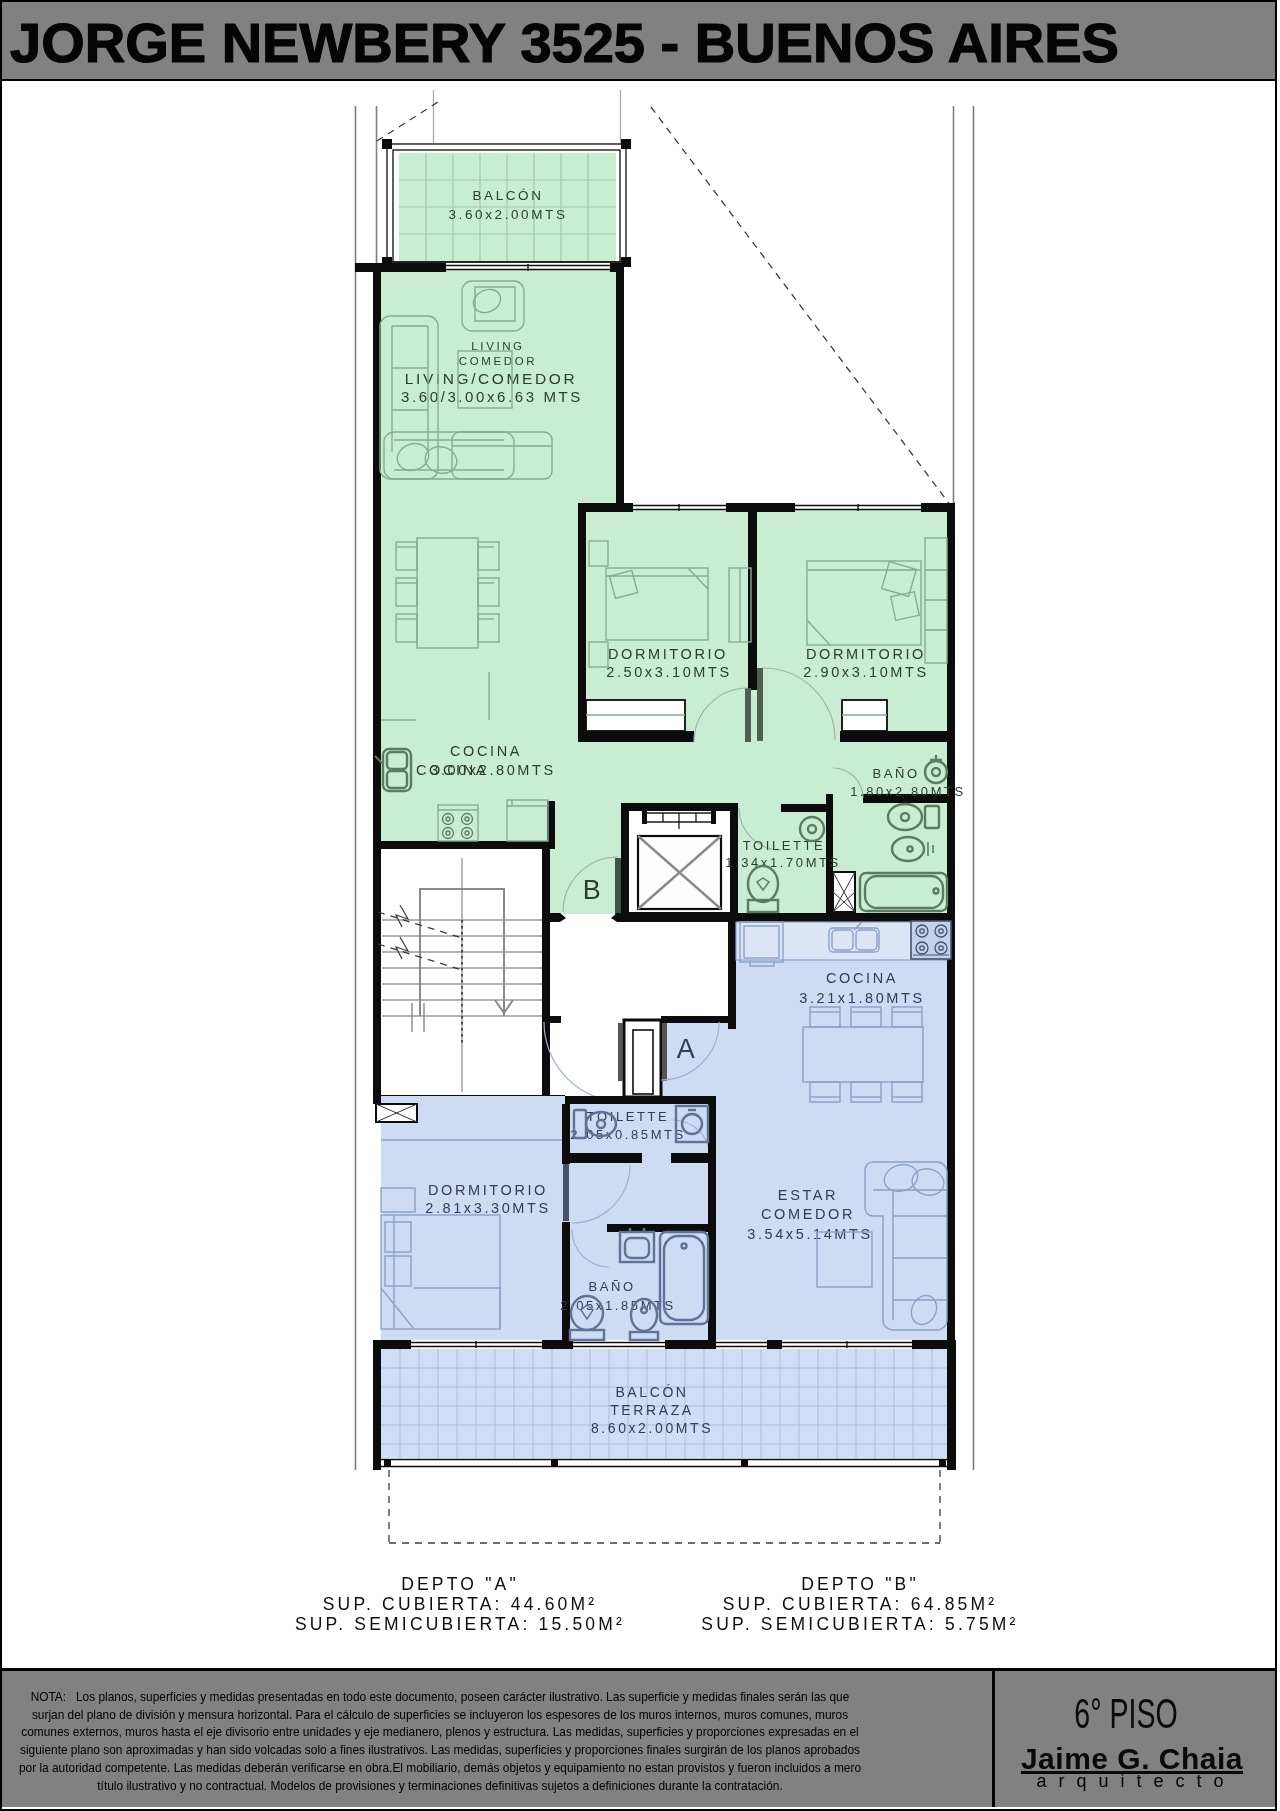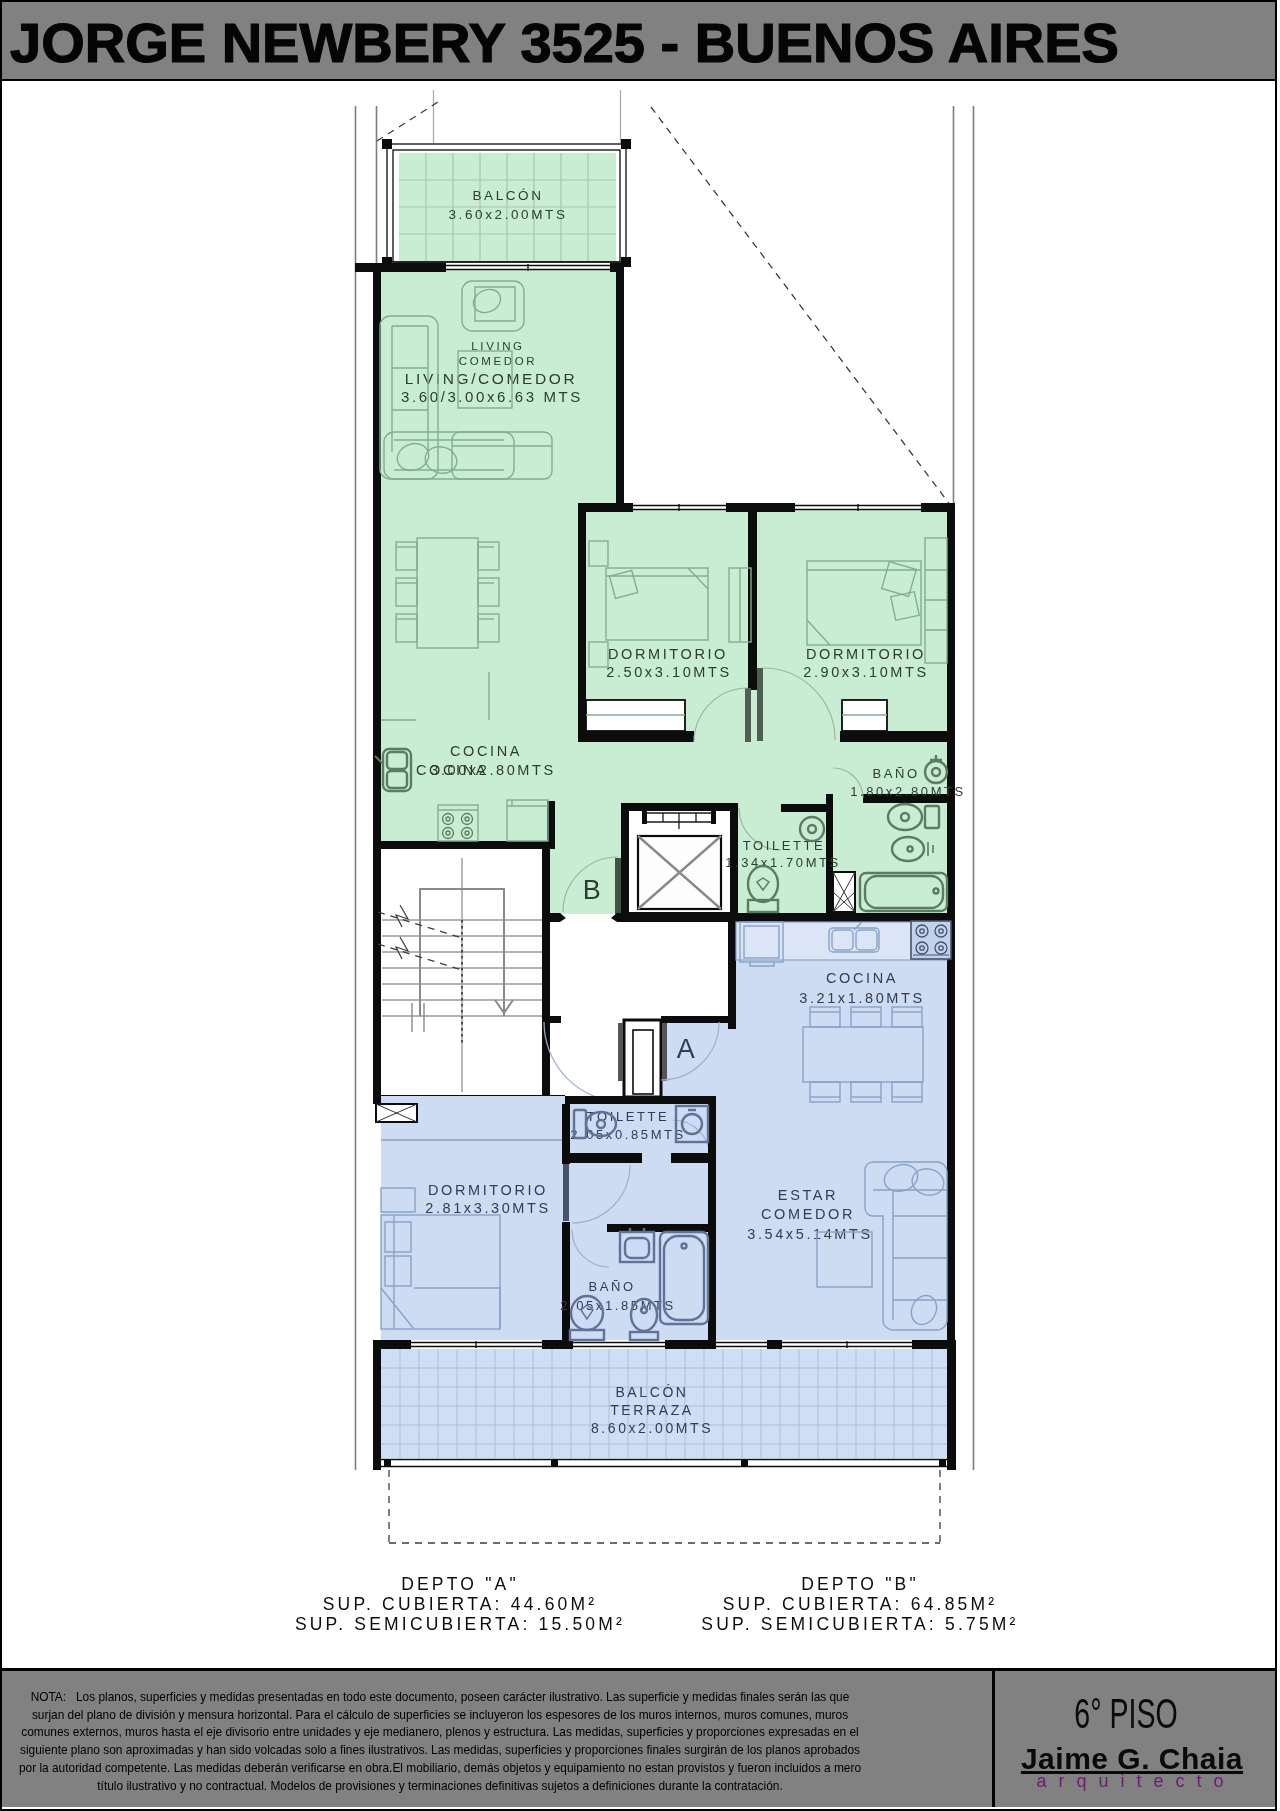--- a/index.html
+++ b/index.html
@@ -638,17 +638,17 @@
 <div class="abs" style="left:2px;top:1671px;width:1273px;height:136px;background:#818181;"></div>
 
 <div class="abs" style="left:992px;top:1671px;width:3px;height:136px;background:#000;"></div>
 
 <div class="abs" style="left:10px;top:1689px;width:860px;text-align:center;font-size:11.9px;line-height:17.7px;color:#000;white-space:nowrap;">NOTA:&nbsp;&nbsp;&nbsp;Los planos, superficies y medidas presentadas en todo este documento, poseen carácter ilustrativo. Las superficie y medidas finales serán las que<br>surjan del plano de división y mensura horizontal. Para el cálculo de superficies se incluyeron los espesores de los muros internos, muros comunes, muros<br>comunes externos, muros hasta el eje divisorio entre unidades y eje medianero, plenos y estructura. Las medidas, superficies y proporciones expresadas en el<br>siguiente plano son aproximadas y han sido volcadas solo a fines ilustrativos. Las medidas, superficies y proporciones finales surgirán de los planos aprobados<br>por la autoridad competente. Las medidas deberán verificarse en obra.El mobiliario, demás objetos y equipamiento no estan provistos y fueron incluidos a mero<br>título ilustrativo y no contractual. Modelos de provisiones y terminaciones definitivas sujetos a definiciones durante la contratación.</div>
 
 <div class="abs" style="left:985px;top:1690px;width:282px;text-align:center;font-size:42px;color:#0a0a0a;transform:scaleX(0.68);">6° PISO</div>
 
 <div class="abs" style="left:991px;top:1742px;width:282px;text-align:center;font-size:30px;font-weight:bold;color:#0a0a0a;letter-spacing:0.5px;text-decoration:underline;">Jaime G. Chaia</div>
 
-<div class="abs" style="left:995px;top:1771px;width:282px;text-align:center;font-size:18px;letter-spacing:12px;color:#701a75;">arquitecto</div>
+<div class="abs" style="left:995px;top:1771px;width:282px;text-align:center;font-size:18px;letter-spacing:12px;color:#000000;">arquitecto</div>
 
 <div class="abs" style="left:130px;top:1574px;width:660px;text-align:center;font-size:17.5px;letter-spacing:3.2px;color:#0d0d0d;line-height:20px;">DEPTO "A"<br>SUP. CUBIERTA: 44.60M²<br>SUP. SEMICUBIERTA: 15.50M²</div>
 
 <div class="abs" style="left:530px;top:1574px;width:660px;text-align:center;font-size:17.5px;letter-spacing:3.2px;color:#0d0d0d;line-height:20px;">DEPTO "B"<br>SUP. CUBIERTA: 64.85M²<br>SUP. SEMICUBIERTA: 5.75M²</div>
 
 </body></html>

